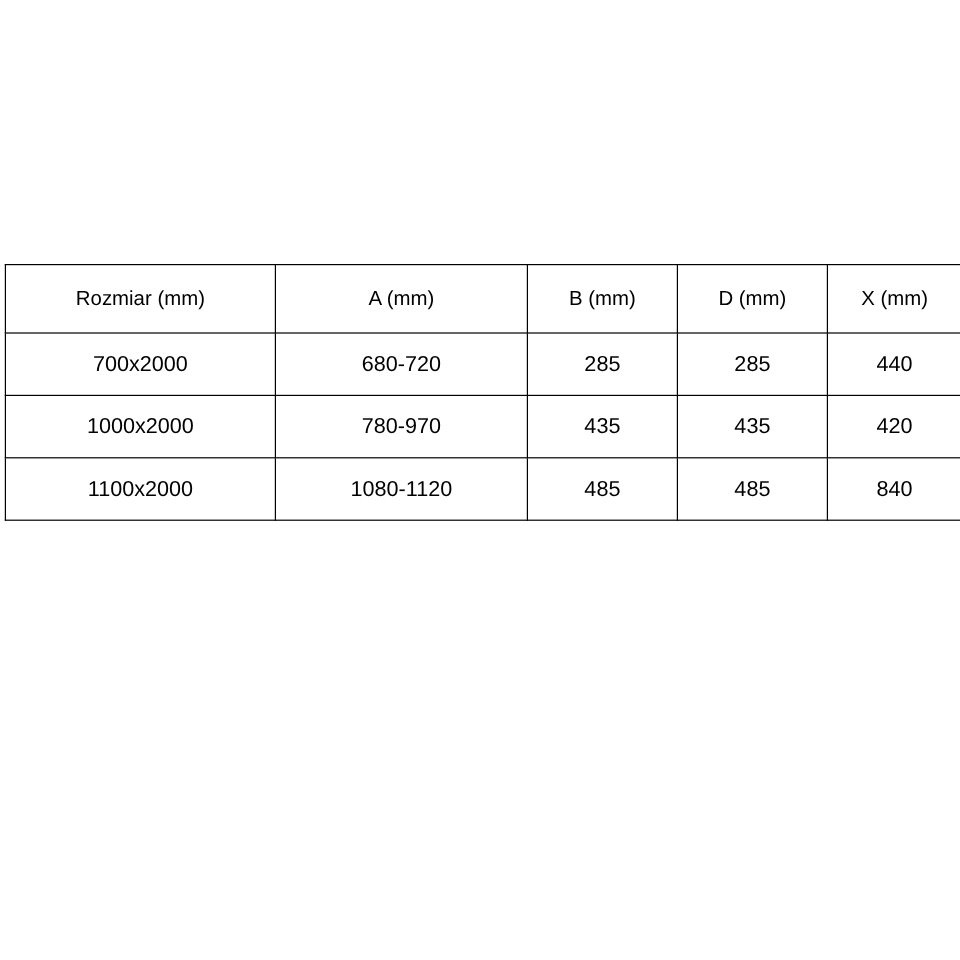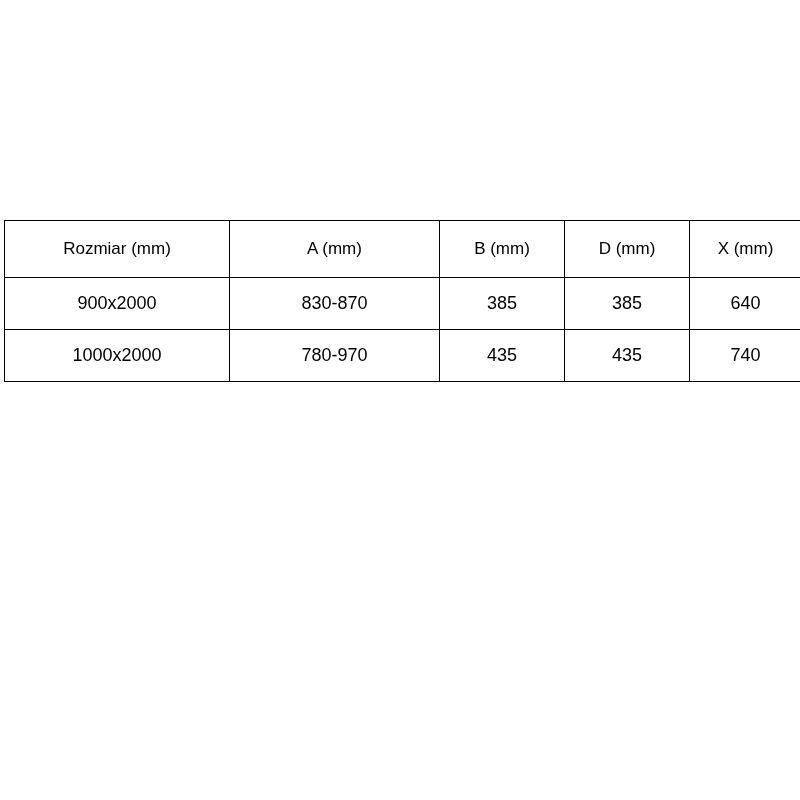--- a/index.html
+++ b/index.html
@@ -64,29 +64,36 @@
         <tr>
           <th class="col-size">Rozmiar (mm)</th>
           <th class="col-a">A (mm)</th>
           <th class="col-b">B (mm)</th>
           <th class="col-d">D (mm)</th>
           <th class="col-x">X (mm)</th>
         </tr>
       </thead>
       <tbody>
         <tr>
-          <td>900x2000</td>
-          <td>830-870</td>
-          <td>385</td>
-          <td>385</td>
-          <td>640</td>
+          <td>700x2000</td>
+          <td>680-720</td>
+          <td>285</td>
+          <td>285</td>
+          <td>440</td>
         </tr>
         <tr>
           <td>1000x2000</td>
           <td>780-970</td>
           <td>435</td>
           <td>435</td>
-          <td>740</td>
+          <td>420</td>
+        </tr>
+        <tr>
+          <td>1100x2000</td>
+          <td>1080-1120</td>
+          <td>485</td>
+          <td>485</td>
+          <td>840</td>
         </tr>
       </tbody>
     </table>
   </div>
 </div>
 
 </body></html>

